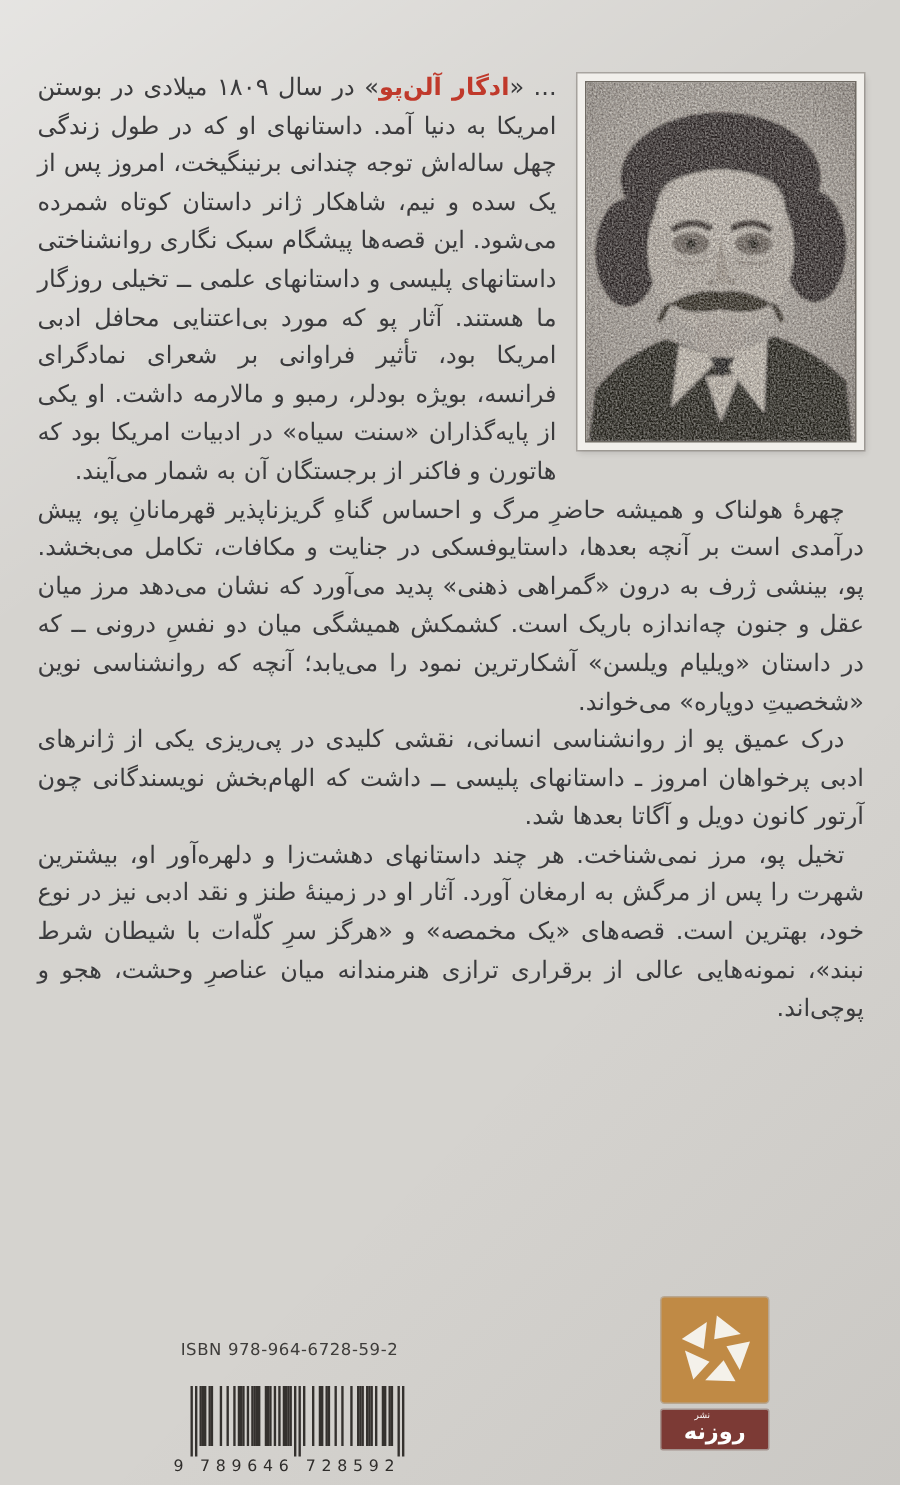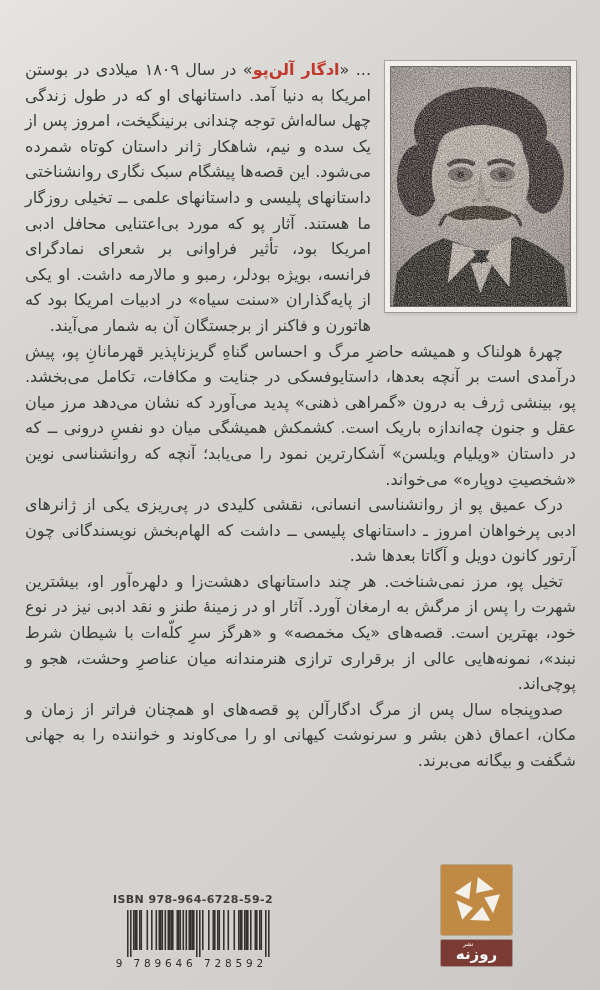--- a/index.html
+++ b/index.html
@@ -16,21 +16,21 @@
   .cover{
     position:relative;width:600px;height:990px;
     background:
       linear-gradient(145deg, rgba(255,255,255,.40) 0%, rgba(255,255,255,0) 30%),
       linear-gradient(315deg, rgba(60,55,50,.07) 0%, rgba(60,55,50,0) 34%),
       var(--bg);
     overflow:hidden;
   }
   
   .bio{
-    position:absolute;top:57px;right:24px;left:25px;
+    position:absolute;top:45px;right:24px;left:25px;
     direction:rtl;
     color:var(--text);
     font-size:16px;line-height:25.6px;
     text-align:justify;
   }
   .bio p{margin:0;}
   .bio p:not(:first-of-type){text-indent:13px;}
   .seg-accent{color:var(--accent);font-weight:bold;}
   .seg-bold{font-weight:normal;}
   
@@ -42,21 +42,21 @@
     box-shadow:0 0 0 1px rgba(110,105,98,.45), 1px 2px 4px rgba(0,0,0,.12);
   }
   .photo svg{display:block;width:181px;height:241px;border:1px solid #6f6a63;}
   
   .barcode{
     position:absolute;left:112px;top:893px;width:162px;
     text-align:center;
   }
   .isbn{
     font-size:11px;letter-spacing:.4px;color:#3e3c3a;
-    margin-bottom:4px;white-space:nowrap;font-weight:bold;
+    margin-bottom:18px;white-space:nowrap;
   }
   .barcode svg{width:158px;height:58px;display:block;margin:0 auto;}
   
   .logo{position:absolute;left:441px;top:865px;width:71px;}
   .logo-square{
     width:71px;height:70px;background:var(--logo-orange);
     border-radius:2px;display:flex;align-items:center;justify-content:center;
     box-shadow:0 0 0 1px rgba(140,95,40,.35);
   }
   .logo-square svg{width:62px;height:62px;display:block;}
@@ -145,21 +145,20 @@
         </g>
         <rect x="0" y="0" width="180" height="240" filter="url(#grDark)" opacity="0.5"></rect>
         <rect x="0" y="0" width="180" height="240" filter="url(#grLight)" opacity="0.4"></rect>
       </svg>
     </div>
 
   <p><span class="seg-normal">... «</span><span class="seg-accent">ادگار آلن‌پو</span><span class="seg-normal">» در سال ۱۸۰۹ میلادی در بوستن امریکا به دنیا آمد. داستانهای او که در طول زندگی چهل ساله‌اش توجه چندانی برنینگیخت، امروز پس از یک سده و نیم، شاهکار ژانر داستان کوتاه شمرده می‌شود. این قصه‌ها پیشگام سبک نگاری روانشناختی داستانهای پلیسی و داستانهای علمی ــ تخیلی روزگار ما هستند. آثار پو که مورد بی‌اعتنایی محافل ادبی امریکا بود، تأثیر فراوانی بر شعرای نمادگرای فرانسه، بویژه بودلر، رمبو و مالارمه داشت. او یکی از پایه‌گذاران «سنت سیاه» در ادبیات امریکا بود که هاتورن و فاکنر از برجستگان آن به شمار می‌آیند.</span></p>
       <p><span class="seg-normal">چهرهٔ هولناک و همیشه حاضرِ مرگ و احساس گناهِ گریزناپذیر قهرمانانِ پو، پیش درآمدی است بر آنچه بعدها، داستایوفسکی در </span><span class="seg-bold">جنایت و مکافات</span><span class="seg-normal">، تکامل می‌بخشد. پو، بینشی ژرف به درون «گمراهی ذهنی» پدید می‌آورد که نشان می‌دهد مرز میان عقل و جنون چه‌اندازه باریک است. کشمکش همیشگی میان دو نفسِ درونی ــ که در داستان «ویلیام ویلسن» آشکارترین نمود را می‌یابد؛ آنچه که روانشناسی نوین «شخصیتِ دوپاره» می‌خواند.</span></p>
       <p><span class="seg-normal">درک عمیق پو از روانشناسی انسانی، نقشی کلیدی در پی‌ریزی یکی از ژانرهای ادبی پرخواهان امروز ـ داستانهای پلیسی ــ داشت که الهام‌بخش نویسندگانی چون </span><span class="seg-bold">آرتور کانون دویل و آگاتا بعدها شد.</span></p>
       <p><span class="seg-normal">تخیل پو، مرز نمی‌شناخت. هر چند داستانهای دهشت‌زا و دلهره‌آور او، بیشترین شهرت را پس از مرگش به ارمغان آورد. آثار او در زمینهٔ طنز و نقد ادبی نیز در نوع خود، بهترین است. قصه‌های «یک مخمصه» و «هرگز سرِ کلّه‌ات با شیطان شرط نبند»، نمونه‌هایی عالی از برقراری ترازی هنرمندانه میان عناصرِ وحشت، هجو و پوچی‌اند.</span></p>
-      <p><span class="seg-normal">صدوپنجاه سال پس از مرگ ادگارآلن پو قصه‌های او همچنان فراتر از زمان و مکان، اعماق ذهن بشر و سرنوشت کیهانی او را می‌کاوند و خواننده را به جهانی شگفت و بیگانه می‌برند.</span></p>
     </div>
 
   <div class="barcode">
     <div class="isbn">ISBN 978-964-6728-59-2</div>
     <svg id="ean" viewBox="-13 0 158 58">
         <rect x="0.00" y="0" width="1.58" height="47" fill="#34312e"></rect>
         <rect x="3.00" y="0" width="1.58" height="47" fill="#34312e"></rect>
         <rect x="6.00" y="0" width="1.58" height="40" fill="#34312e"></rect>
         <rect x="7.50" y="0" width="1.58" height="40" fill="#34312e"></rect>
         <rect x="9.00" y="0" width="1.58" height="40" fill="#34312e"></rect>

